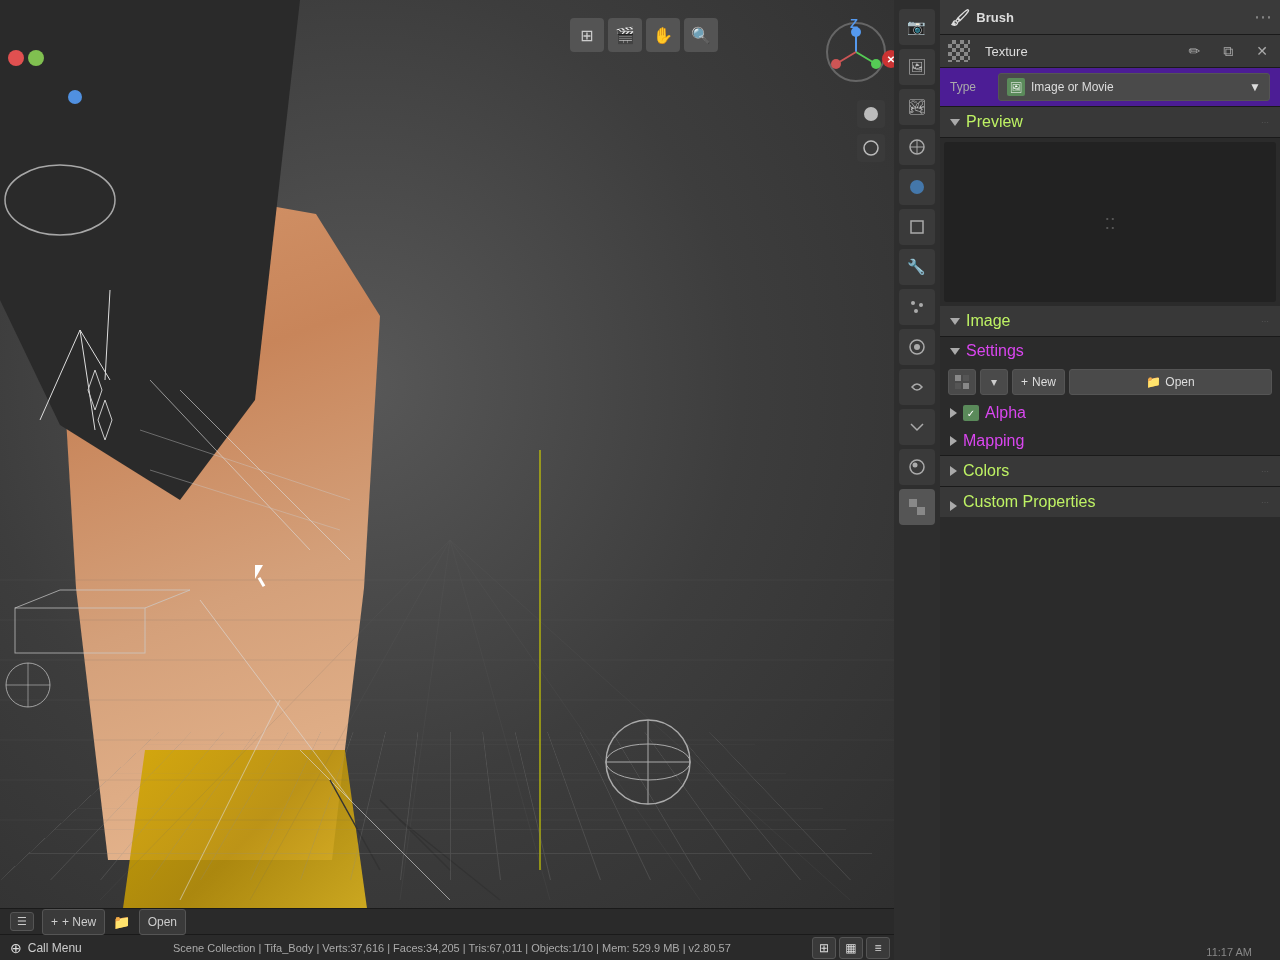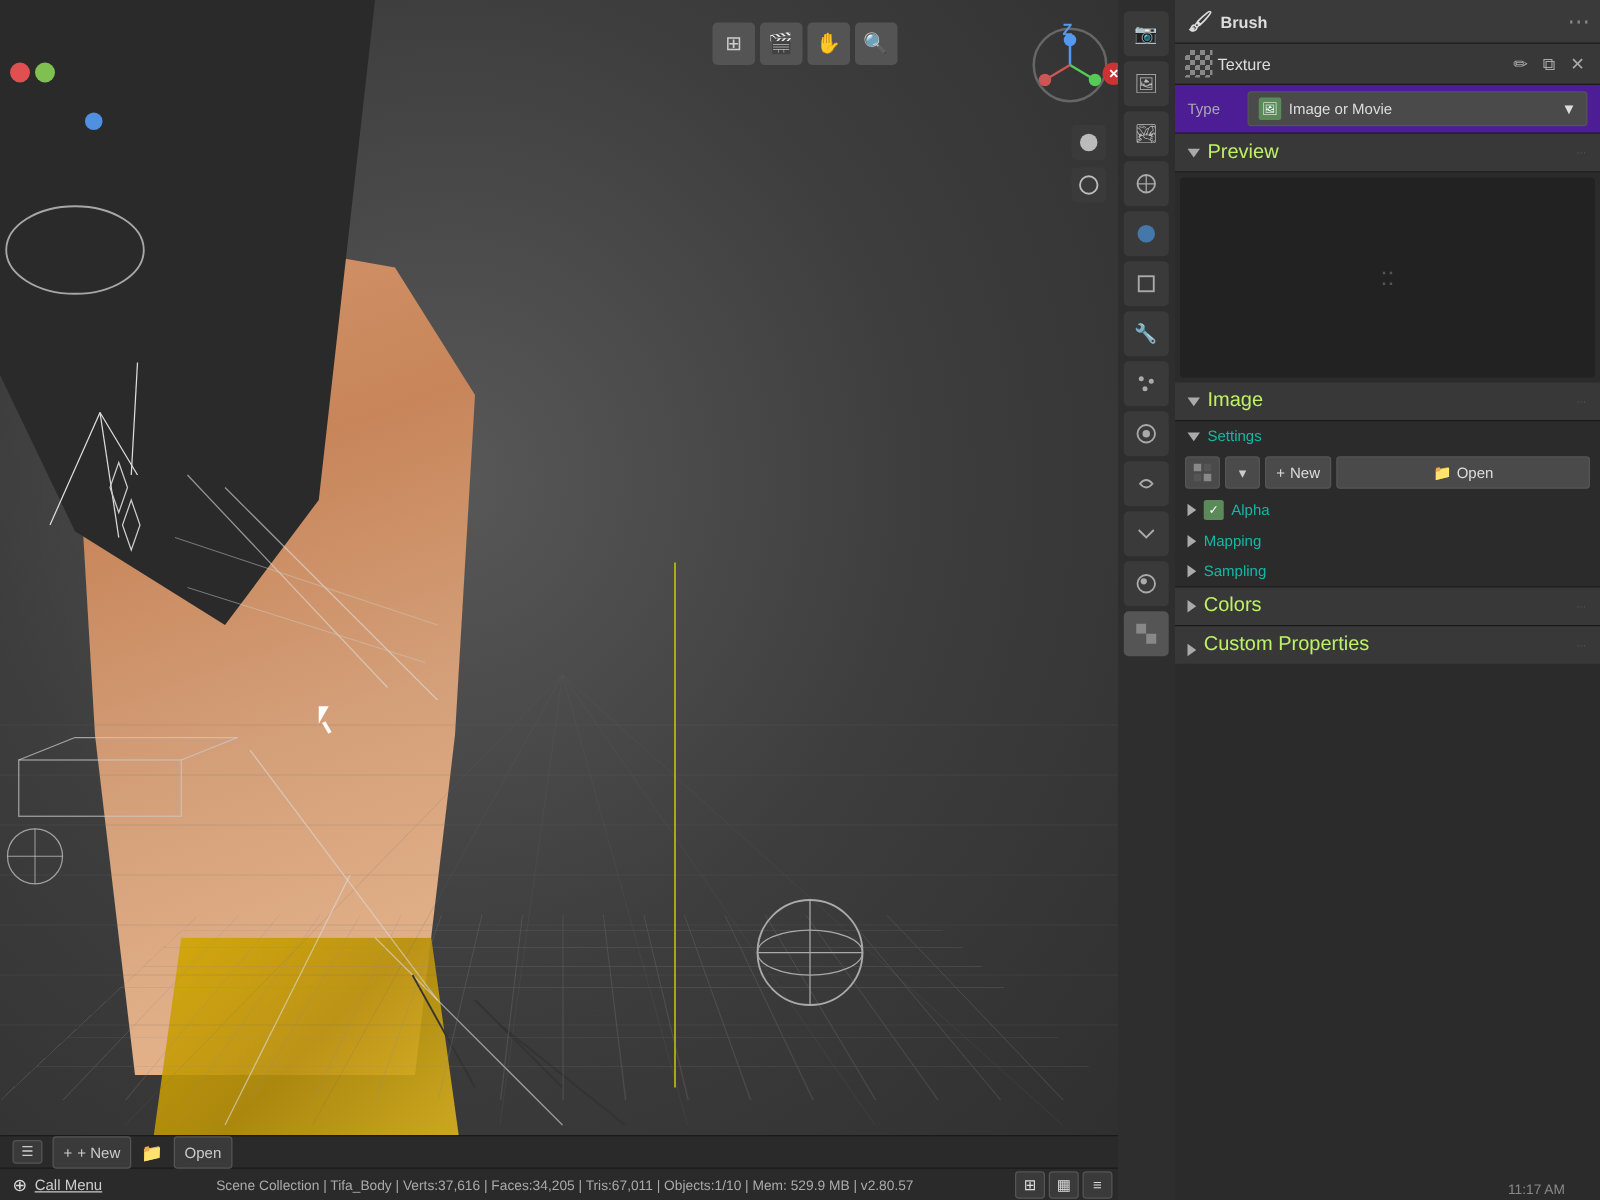--- a/index.html
+++ b/index.html
@@ -192,21 +192,21 @@
       font-size: 18px;
       letter-spacing: -2px;
     }
 
     
     .texture-row {
       background: #383838;
       padding: 5px 8px;
       display: flex;
       align-items: center;
-      gap: 4px;
+      gap: 15px;
       border-bottom: 1px solid #1a1a1a;
     }
 
     .checkerboard-icon {
       width: 22px;
       height: 22px;
       background-image:
         linear-gradient(45deg, #888 25%, transparent 25%),
         linear-gradient(-45deg, #888 25%, transparent 25%),
         linear-gradient(45deg, transparent 75%, #888 75%),
@@ -386,22 +386,22 @@
     
     .subsection-row {
       padding: 5px 10px;
       display: flex;
       align-items: center;
       gap: 6px;
       cursor: pointer;
     }
 
     .subsection-label {
-      font-size: 12px;
-      color: #14b8a6;
+      font-size: 16px;
+      color: #d946ef;
     }
 
     .checkbox-icon {
       width: 16px;
       height: 16px;
       background: #5a8a5a;
       border-radius: 2px;
       display: flex;
       align-items: center;
       justify-content: center;
@@ -657,21 +657,21 @@
     <div style="display:flex; align-items:center; gap:4px; cursor:pointer;">
       <span style="font-size:14px;">📁</span>
     </div>
     <button class="status-btn">
       <span>Open</span>
     </button>
   </div>
   <div style="display:flex; align-items:center; padding:2px 10px; gap:10px; height:26px;">
     <div style="display:flex; align-items:center; gap:6px; cursor:pointer;">
       <span style="font-size:14px;">⊕</span>
-      <span style="font-size:12px; color:#ccc;text-decoration:underline;">Call Menu</span>
+      <span style="font-size:12px; color:#ccc;">Call Menu</span>
     </div>
     <div style="flex:1; text-align:center;">
       <span style="font-size:11px; color:#aaa;margin-left:10px;">Scene Collection | Tifa_Body | Verts:37,616 | Faces:34,205 | Tris:67,011 | Objects:1/10 | Mem: 529.9 MB | v2.80.57</span>
     </div>
     <div style="display:flex; gap:3px;">
       <div style="width:24px;height:22px;background:#3a3a3a;border:1px solid #555;border-radius:3px;display:flex;align-items:center;justify-content:center;cursor:pointer;">⊞</div>
       <div style="width:24px;height:22px;background:#3a3a3a;border:1px solid #555;border-radius:3px;display:flex;align-items:center;justify-content:center;cursor:pointer;">▦</div>
       <div style="width:24px;height:22px;background:#3a3a3a;border:1px solid #555;border-radius:3px;display:flex;align-items:center;justify-content:center;cursor:pointer;">≡</div>
     </div>
   </div>
@@ -818,24 +818,20 @@
       <div class="triangle-right"></div>
       <div class="checkbox-icon">✓</div>
       <span class="subsection-label">Alpha</span>
     </div>
 
     <div class="subsection-row">
       <div class="triangle-right"></div>
       <span class="subsection-label">Mapping</span>
     </div>
 
-    <div class="subsection-row">
-      <div class="triangle-right"></div>
-      <span class="subsection-label">Sampling</span>
-    </div>
 
     <div class="collapsible-section">
       <div style="display:flex; align-items:center; gap:6px;">
         <div class="triangle-right"></div>
         <span class="section-title">Colors</span>
       </div>
       <span class="sep-dots">⋯</span>
     </div>
 
     <div class="collapsible-section">

